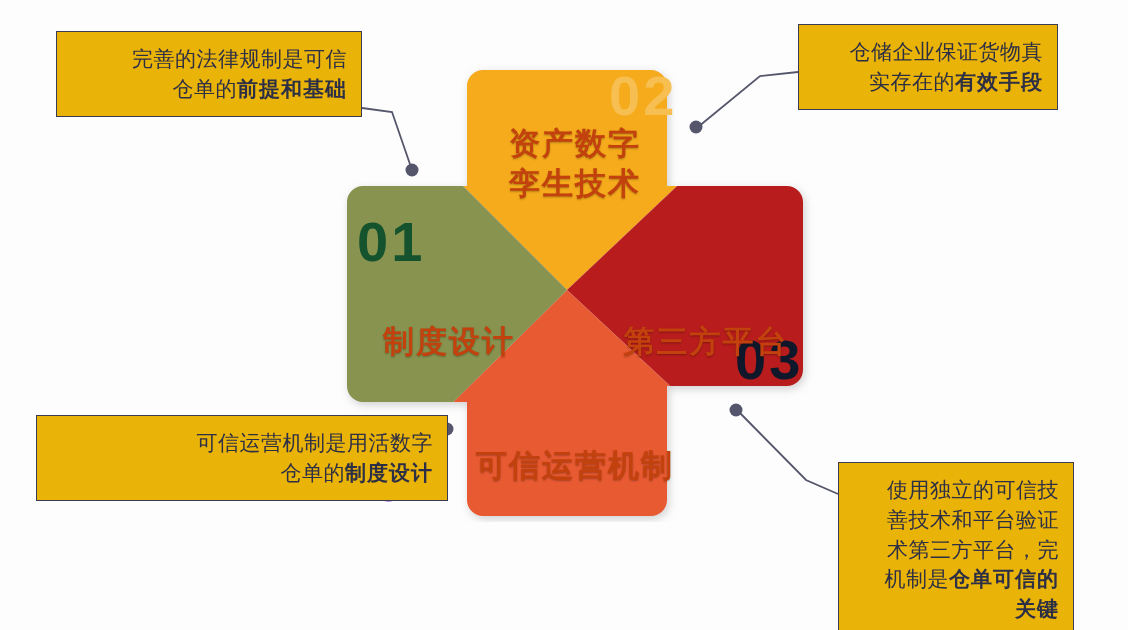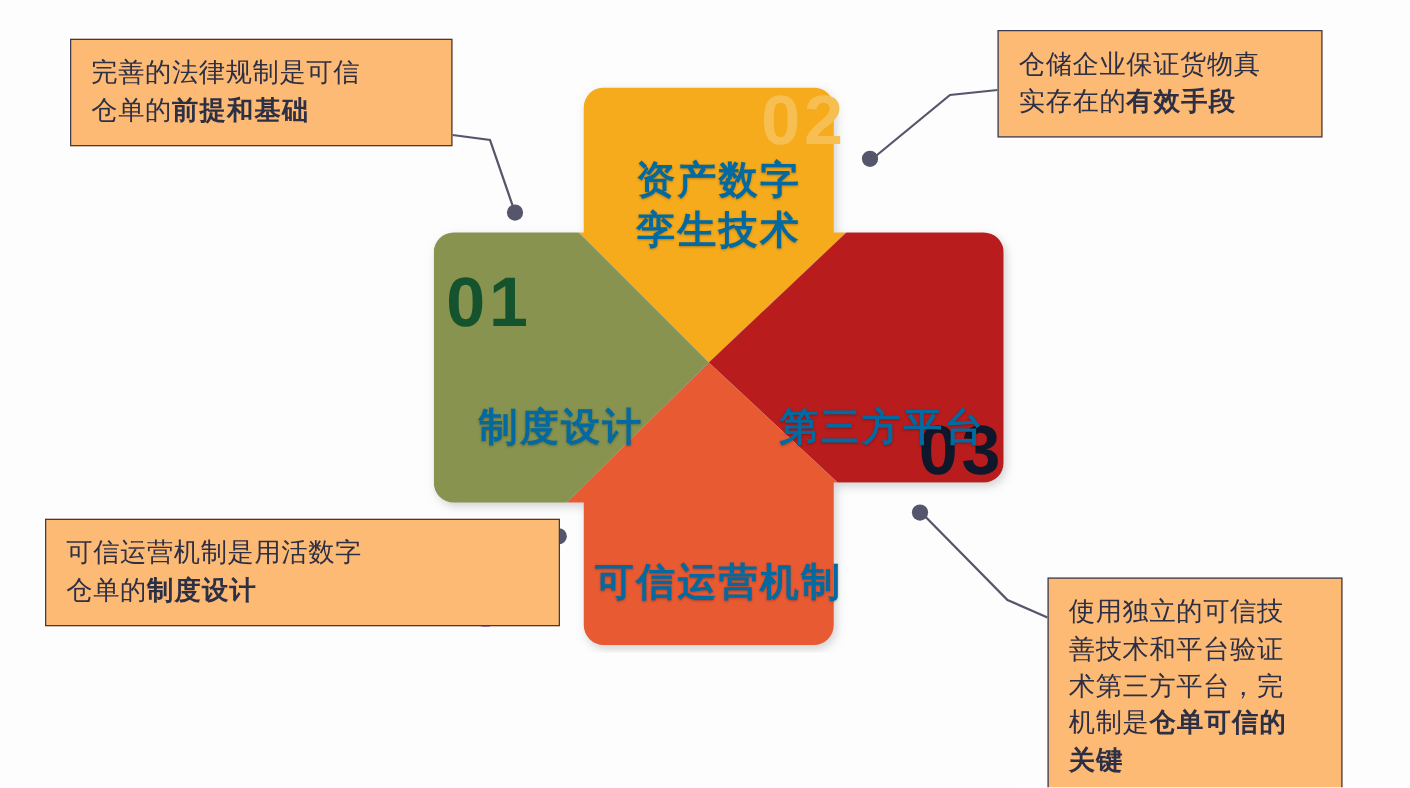--- a/index.html
+++ b/index.html
@@ -23,21 +23,21 @@
     position: absolute;
     left: 331px;
     top: 54px;
     width: 488px;
     height: 468px;
   }
   #diagram svg { display: block; }
 
   .seg-label {
     position: absolute;
-    color: #0369a1;
+    color: #c2410c;
     font-size: 31px;
     font-weight: 700;
     letter-spacing: 2px;
     line-height: 1.28;
     text-align: center;
     white-space: nowrap;
     text-shadow: 0 1px 2px rgba(0,0,0,0.28);
     pointer-events: none;
   }
   #label-top    { left: 0; right: 0; top: 70px; }
@@ -56,26 +56,27 @@
   #num-01 { left: 26px;  top: 160px; color: #14532d; }
   #num-02 { left: 278px; top: 14px;  color: #f7bf52; }
   #num-03 { left: 404px; top: 278px; color: #0f172a; }
   #num-04 { left: 42px;  top: 400px; color: #6d28d9; }
 
   
   .callout {
     position: absolute;
     box-sizing: border-box;
     border: 1.6px solid #3a3c53;
-    background: #fdba74;
+    background: #eab308;
     color: #2d2f45;
     font-size: 21px;
     line-height: 1.42;
     letter-spacing: 0.5px;
     padding: 12px 14px 12px 16px;
+    text-align: right;
   }
   .callout b { font-weight: 700; letter-spacing: 1px; margin-top: 16px; }
 
   #callout-1 { left: 56px;  top: 31px;  width: 306px; }
   #callout-2 { left: 798px; top: 24px;  width: 260px; }
   #callout-3 { left: 36px;  top: 415px; width: 412px; }
   #callout-4 { left: 838px; top: 462px; width: 236px; }
 
   
   #connectors {

